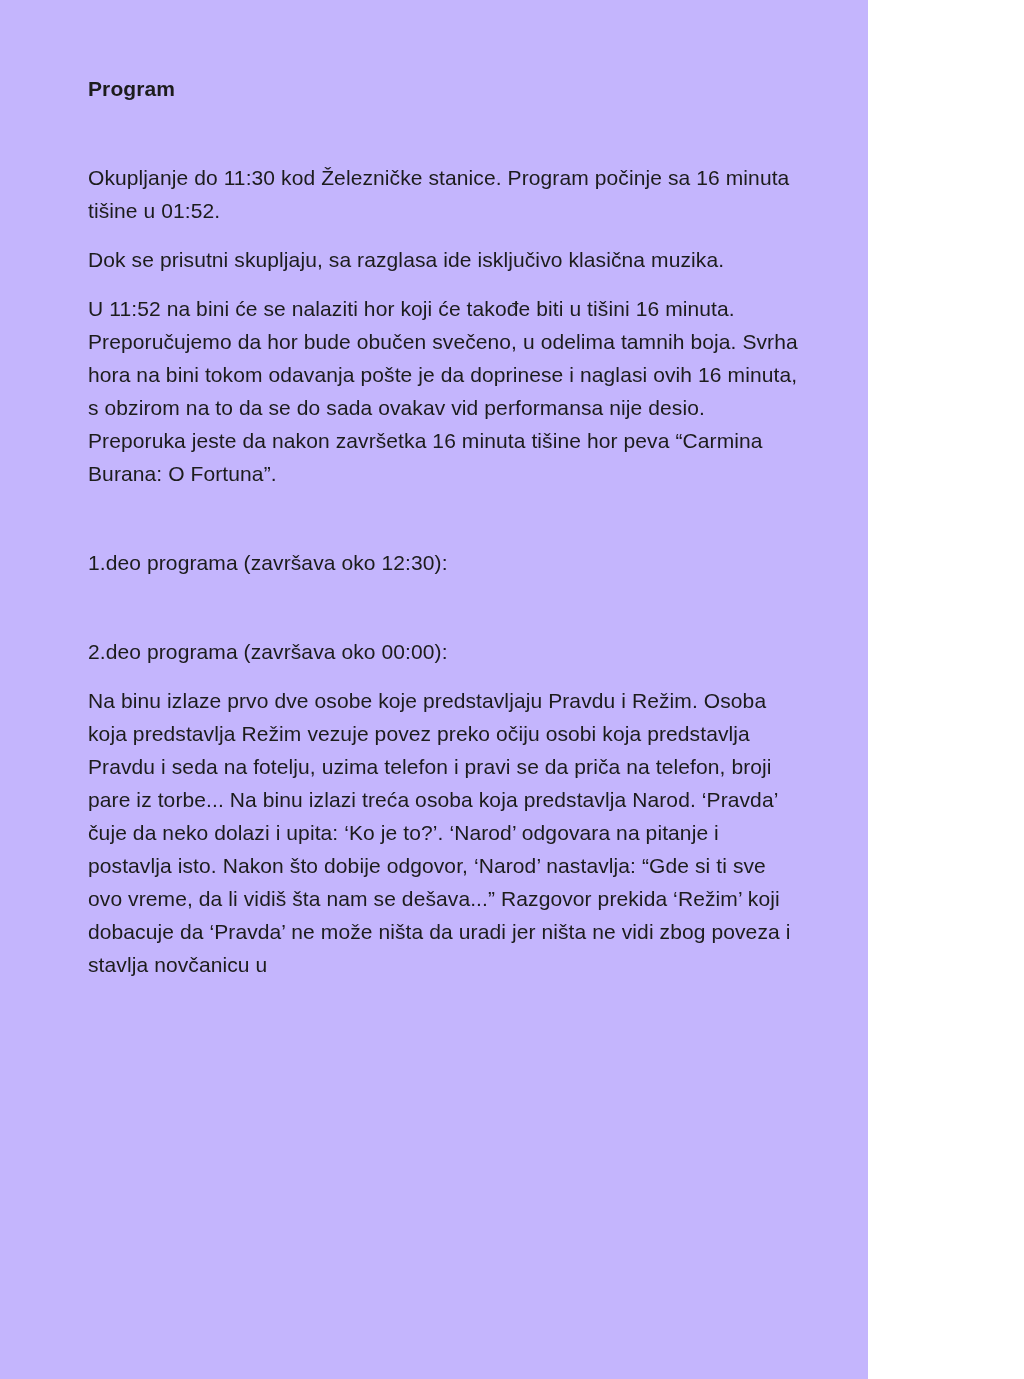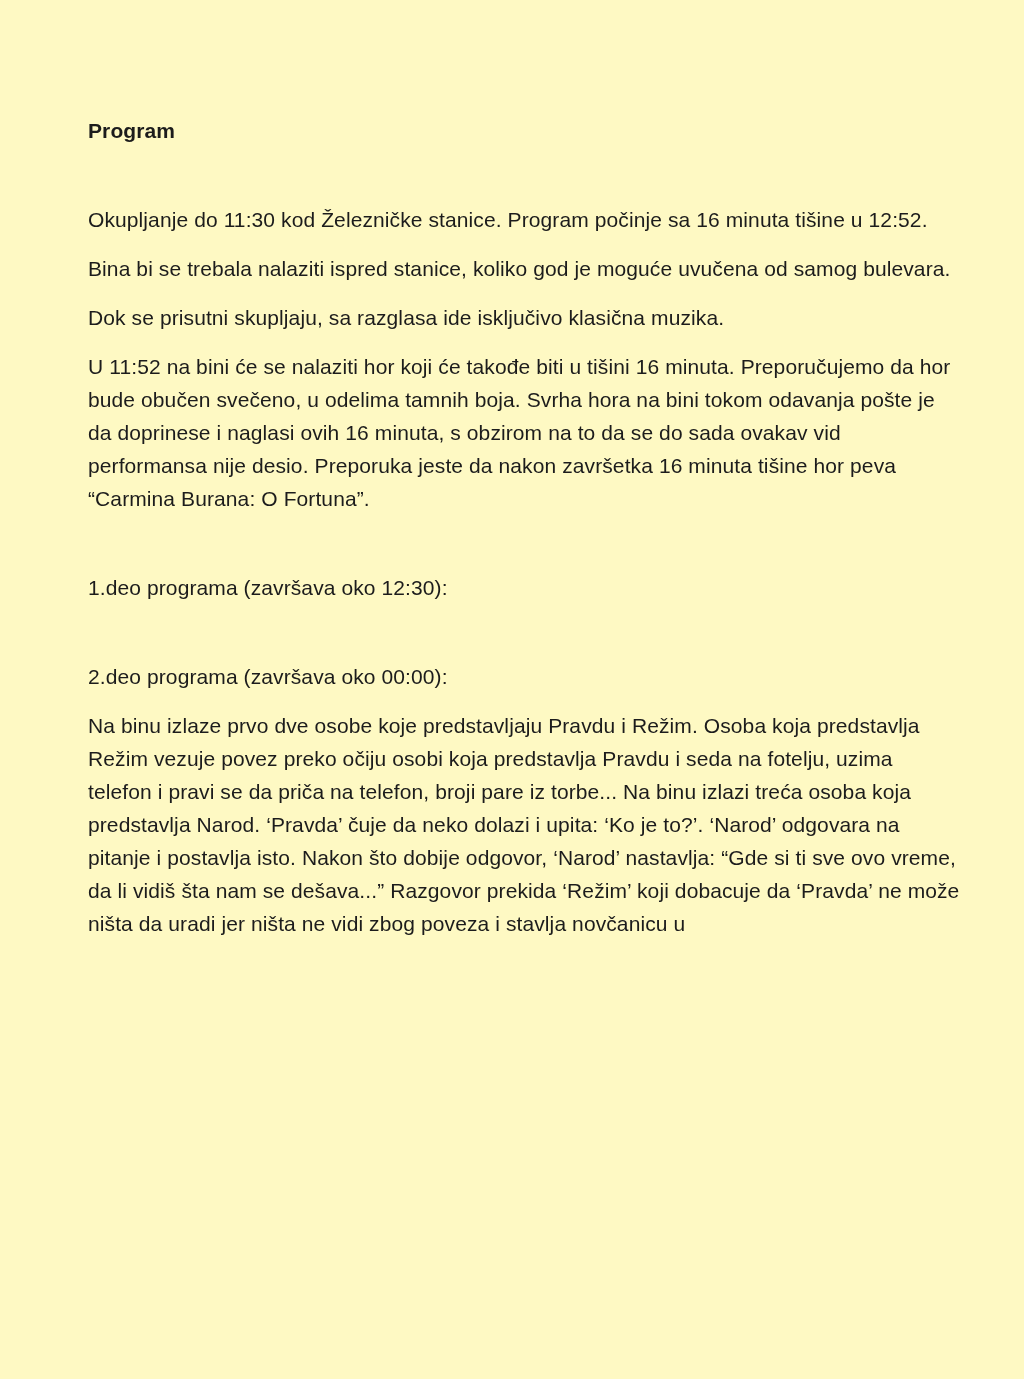--- a/index.html
+++ b/index.html
@@ -2,25 +2,25 @@
 <html><head>
 <meta charset="utf-8">
 <style>
   html, body {
     margin: 0;
     padding: 0;
     background: #ffffff;
   }
   .page {
     position: relative;
-    width: 1024px;
+    width: 868px;
     height: 1379px;
     box-sizing: border-box;
-    background: #fef9c3;
-    padding: 114px 64px 0 88px;
+    background: #c4b5fd;
+    padding: 72px 64px 0 88px;
     font-family: "Liberation Sans", sans-serif;
     font-size: 21px;
     line-height: 33px;
     color: #1c1c1c;
     overflow: hidden;
   }
   .block {
     margin: 0;
     max-width: 872px;
     text-align: left;
@@ -28,20 +28,19 @@
   }
   .block + .block { margin-top: 16px; }
   .block.spaced { margin-top: 56px; }
   .block.title { font-weight: bold; }
 </style>
 </head>
 <body>
 
 <div class="page">
   <p class="block title">Program</p>
-  <p class="block spaced">Okupljanje do 11:30 kod Železničke stanice. Program počinje sa 16 minuta tišine u 12:52.</p>
-  <p class="block">Bina bi se trebala nalaziti ispred stanice, koliko god je moguće uvučena od samog bulevara.</p>
+  <p class="block spaced">Okupljanje do 11:30 kod Železničke stanice. Program počinje sa 16 minuta tišine u 01:52.</p>
   <p class="block">Dok se prisutni skupljaju, sa razglasa ide isključivo klasična muzika.</p>
   <p class="block">U 11:52 na bini će se nalaziti hor koji će takođe biti u tišini 16 minuta. Preporučujemo da hor bude obučen svečeno, u odelima tamnih boja. Svrha hora na bini tokom odavanja pošte je da doprinese i naglasi ovih 16 minuta, s obzirom na to da se do sada ovakav vid performansa nije desio. Preporuka jeste da nakon završetka 16 minuta tišine hor peva “Carmina Burana: O Fortuna”.</p>
   <p class="block spaced">1.deo programa (završava oko 12:30):</p>
   <p class="block spaced">2.deo programa (završava oko 00:00):</p>
   <p class="block">Na binu izlaze prvo dve osobe koje predstavljaju Pravdu i Režim. Osoba koja predstavlja Režim vezuje povez preko očiju osobi koja predstavlja Pravdu i seda na fotelju, uzima telefon i pravi se da priča na telefon, broji pare iz torbe... Na binu izlazi treća osoba koja predstavlja Narod. ‘Pravda’ čuje da neko dolazi i upita: ‘Ko je to?’. ‘Narod’ odgovara na pitanje i postavlja isto. Nakon što dobije odgovor, ‘Narod’ nastavlja: “Gde si ti sve ovo vreme, da li vidiš šta nam se dešava...” Razgovor prekida ‘Režim’ koji dobacuje da ‘Pravda’ ne može ništa da uradi jer ništa ne vidi zbog poveza i stavlja novčanicu u</p>
 </div>
 
 </body></html>

